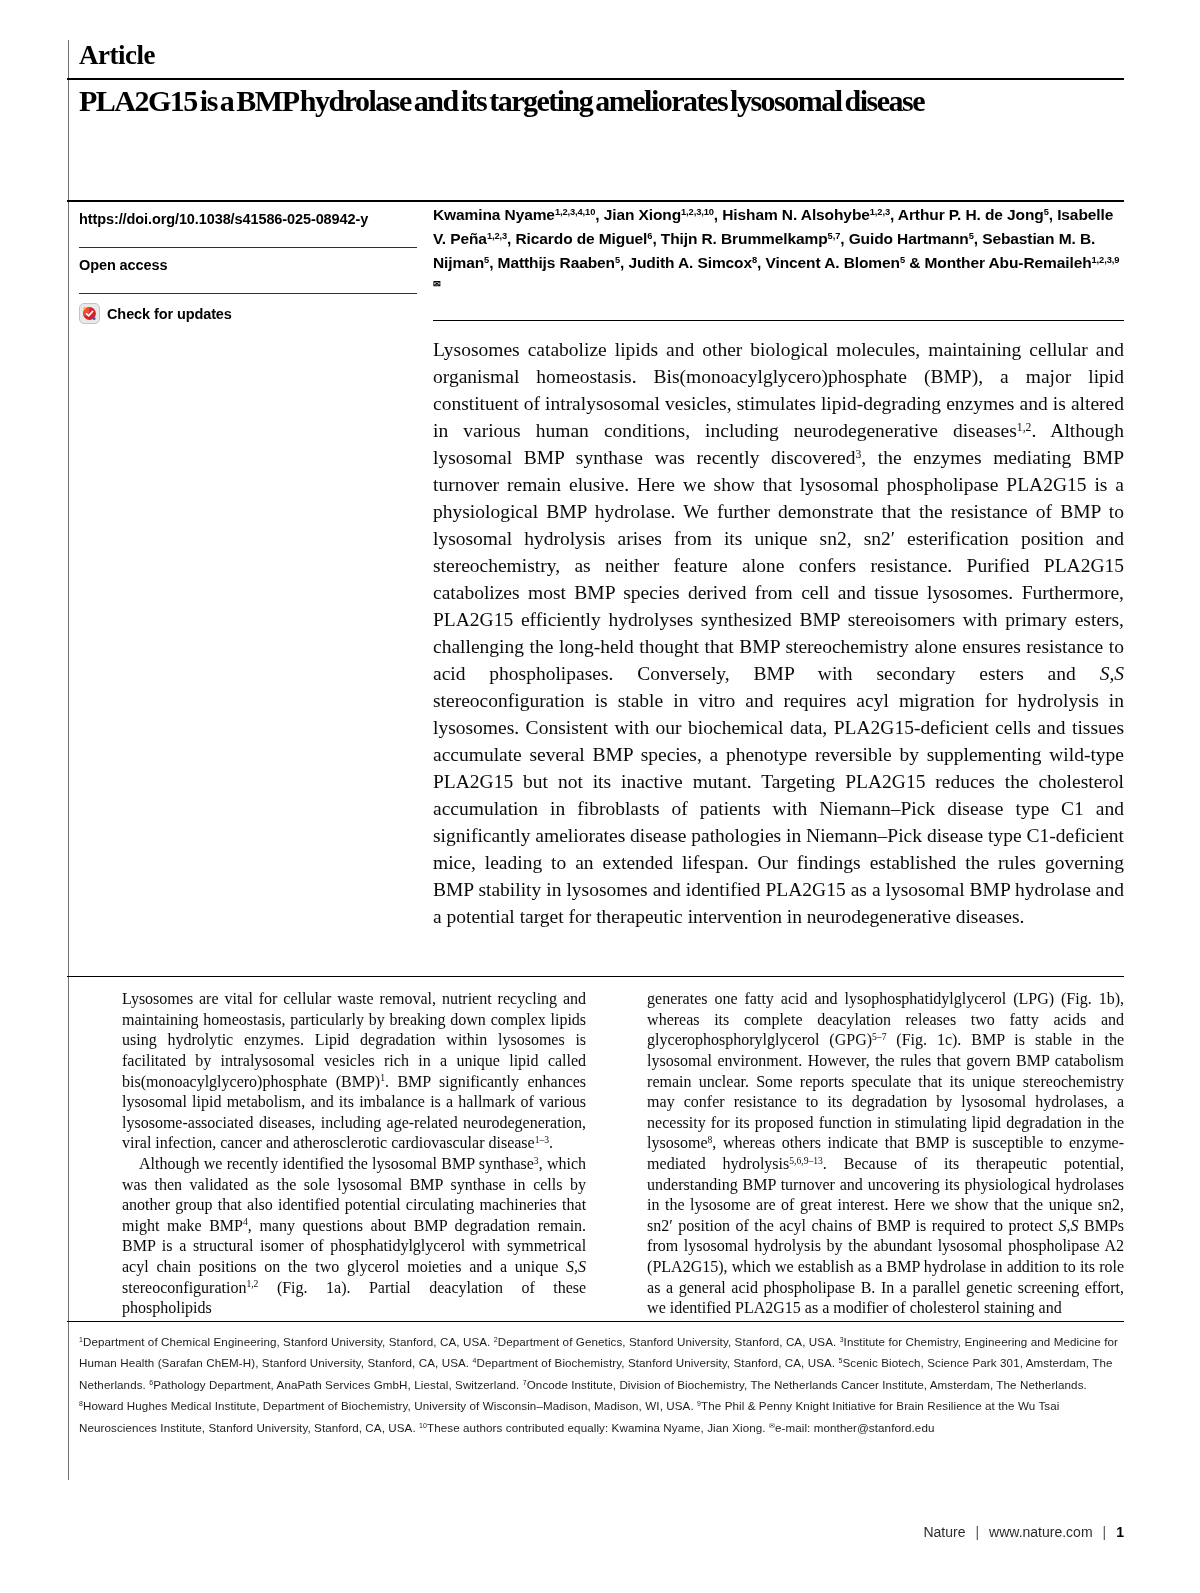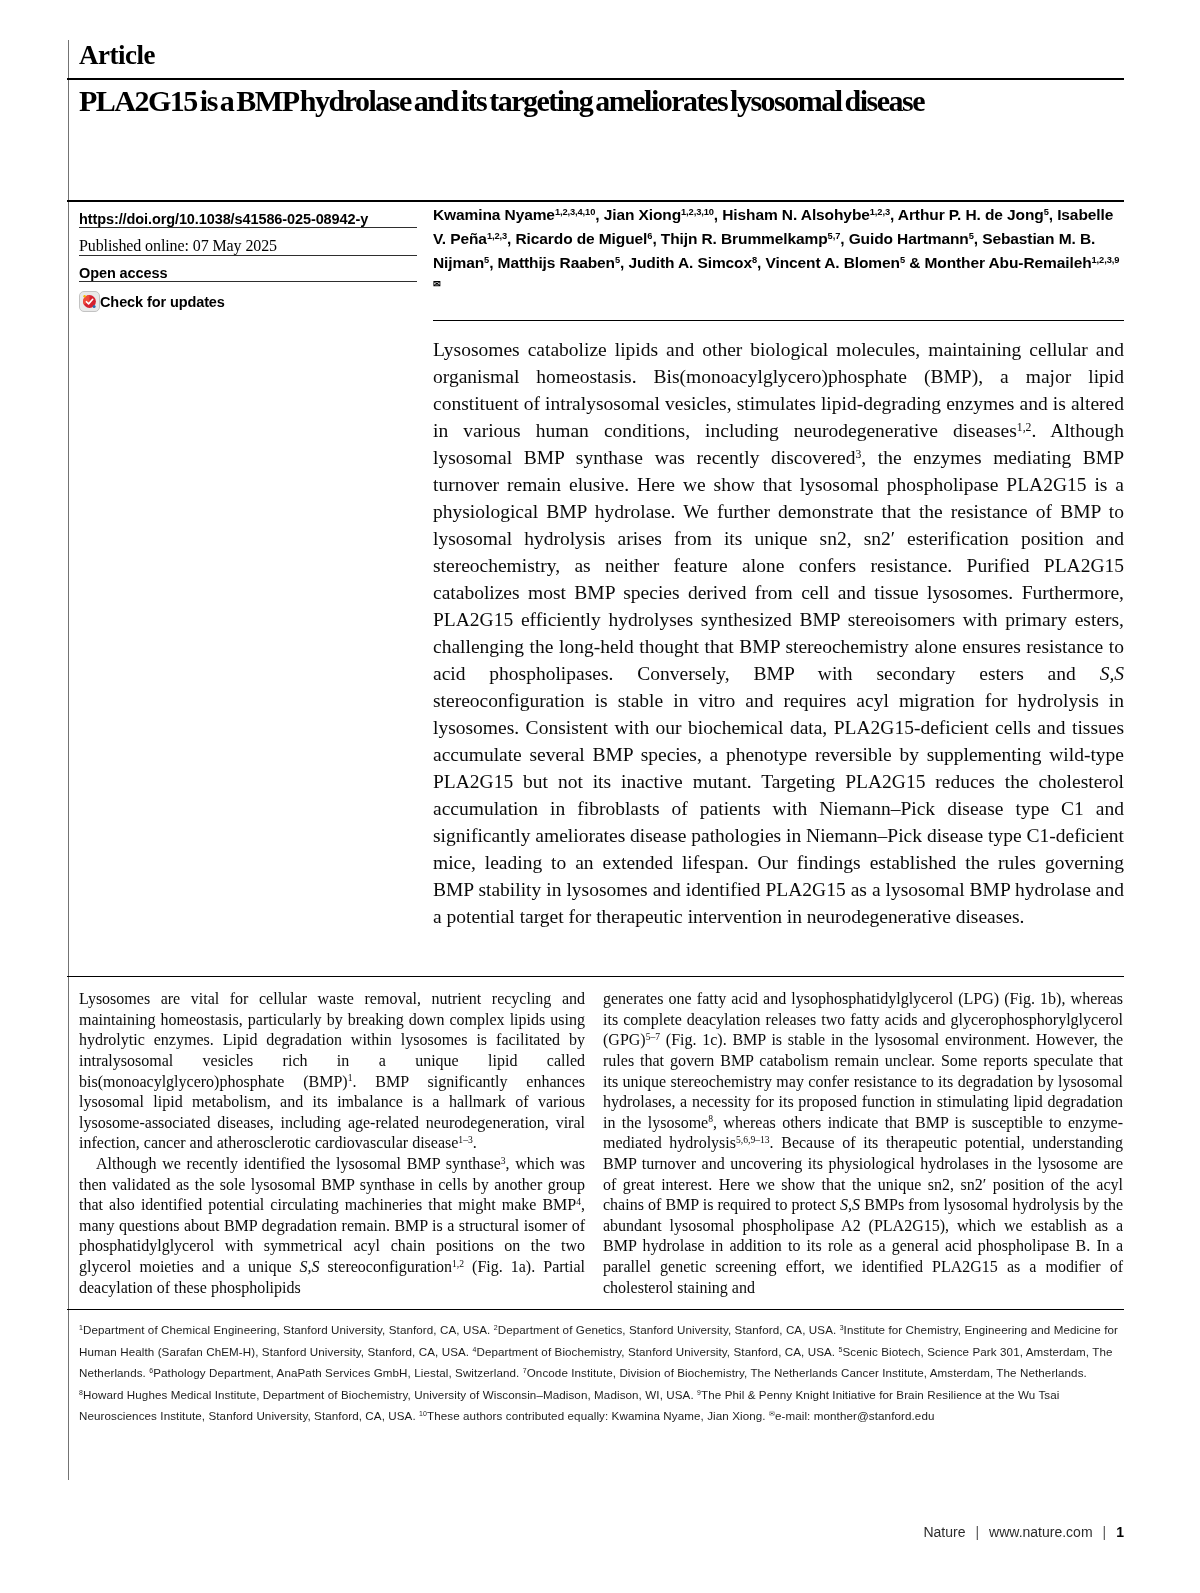--- a/index.html
+++ b/index.html
@@ -21,40 +21,40 @@
     margin-top:4px; max-width:1010px;
     font-family:"Liberation Serif", serif; font-weight:700;
     font-size:30px; line-height:1.14; letter-spacing:-1.5px; word-spacing:-3px;
   }
 
   .top-divider { margin-top:82px; }
 
   .top-grid { display:grid; grid-template-columns:338px 1fr; column-gap:16px; min-height:702px; }
 
   .meta-panel { font-family:"Liberation Sans", sans-serif; }
-  .meta-row { border-bottom:1px solid #2e2e2e; padding:9px 0 0; font-weight:700; font-size:14.5px; letter-spacing:-0.1px; }
+  .meta-row { border-bottom:1px solid #2e2e2e; padding:9px 0 20px; font-weight:700; font-size:14.5px; letter-spacing:-0.1px; }
   .meta-row.serif { font-family:"Liberation Serif", serif; font-weight:400; font-size:16px; }
-  .meta-row.no-border { border-bottom:0; display:flex; align-items:center; }
+  .meta-row.no-border { border-bottom:0; display:flex; align-items:center; gap:7px; }
   .cfu-icon { width:21px; height:21px; flex:0 0 auto; }
 
   .authors {
     padding-top:1px;
     font-family:"Liberation Sans", sans-serif; font-weight:700;
     font-size:15.5px; line-height:24px; letter-spacing:-0.1px;
     max-width:700px;
   }
   .abstract {
     margin-top:21px; border-top:1.5px solid #000; padding-top:15px;
     font-size:19.5px; line-height:27px; text-align:justify;
     max-width:700px; color:#0a0a0a;
   }
 
   .body-rule { margin-top:46px; }
   .body-section { display:flex; gap:18px; padding-top:12px; min-height:330px; }
-  .body-col { font-size:16px; line-height:20.6px; text-align:justify; color:#0a0a0a; }
+  .body-col { font-size:16px; line-height:20.6px; text-align:justify; color:#0a0a0a;margin-left:43px; }
   .body-col.left { width:506px; }
   .body-col.right { width:520px; }
   .body-col p.indent { text-indent:17px; }
 
   sup { font-size:60%; line-height:0; vertical-align:baseline; position:relative; top:-0.55em; }
 
   .footnotes {
     border-top:1px solid #000; margin-left:-12px; padding-left:12px;
     margin-top:2px; padding-top:9px; padding-bottom:14px;
     font-family:"Liberation Sans", sans-serif; font-size:11.6px; line-height:21.5px;
@@ -78,21 +78,20 @@
     <hr class="rule kicker-rule">
 
     <h1 class="title">PLA2G15 is a BMP hydrolase and its targeting ameliorates lysosomal disease</h1>
 
     <hr class="rule top-divider">
 
     <div class="top-grid">
 
       <div class="meta-panel">
         <div class="meta-row">https://doi.org/10.1038/s41586-025-08942-y</div>
-        <div class="meta-row serif">Published online: 07 May 2025</div>
         <div class="meta-row">Open access</div>
         <div class="meta-row no-border">
           <svg class="cfu-icon" viewBox="0 0 21 21">
             <rect x="0.5" y="0.5" width="20" height="20" rx="4.5" fill="#e9e9e9" stroke="#c3c3c3"></rect>
             <circle cx="10.5" cy="10.5" r="6.4" fill="#d5202f"></circle>
             <path d="M10.5 4.1 L10.5 10.5 L4.9 13.6 A6.4 6.4 0 0 1 10.5 4.1 Z" fill="#ef4b3a"></path>
             <path d="M7.4 10.7 l2.2 2.2 l4.1 -4.6" fill="none" stroke="#ffffff" stroke-width="1.6" stroke-linecap="round" stroke-linejoin="round"></path>
             <circle cx="15.1" cy="15.4" r="1.5" fill="#2b6cb0"></circle>
             <circle cx="5.6" cy="5.3" r="1.2" fill="#f2b705"></circle>
           </svg>

